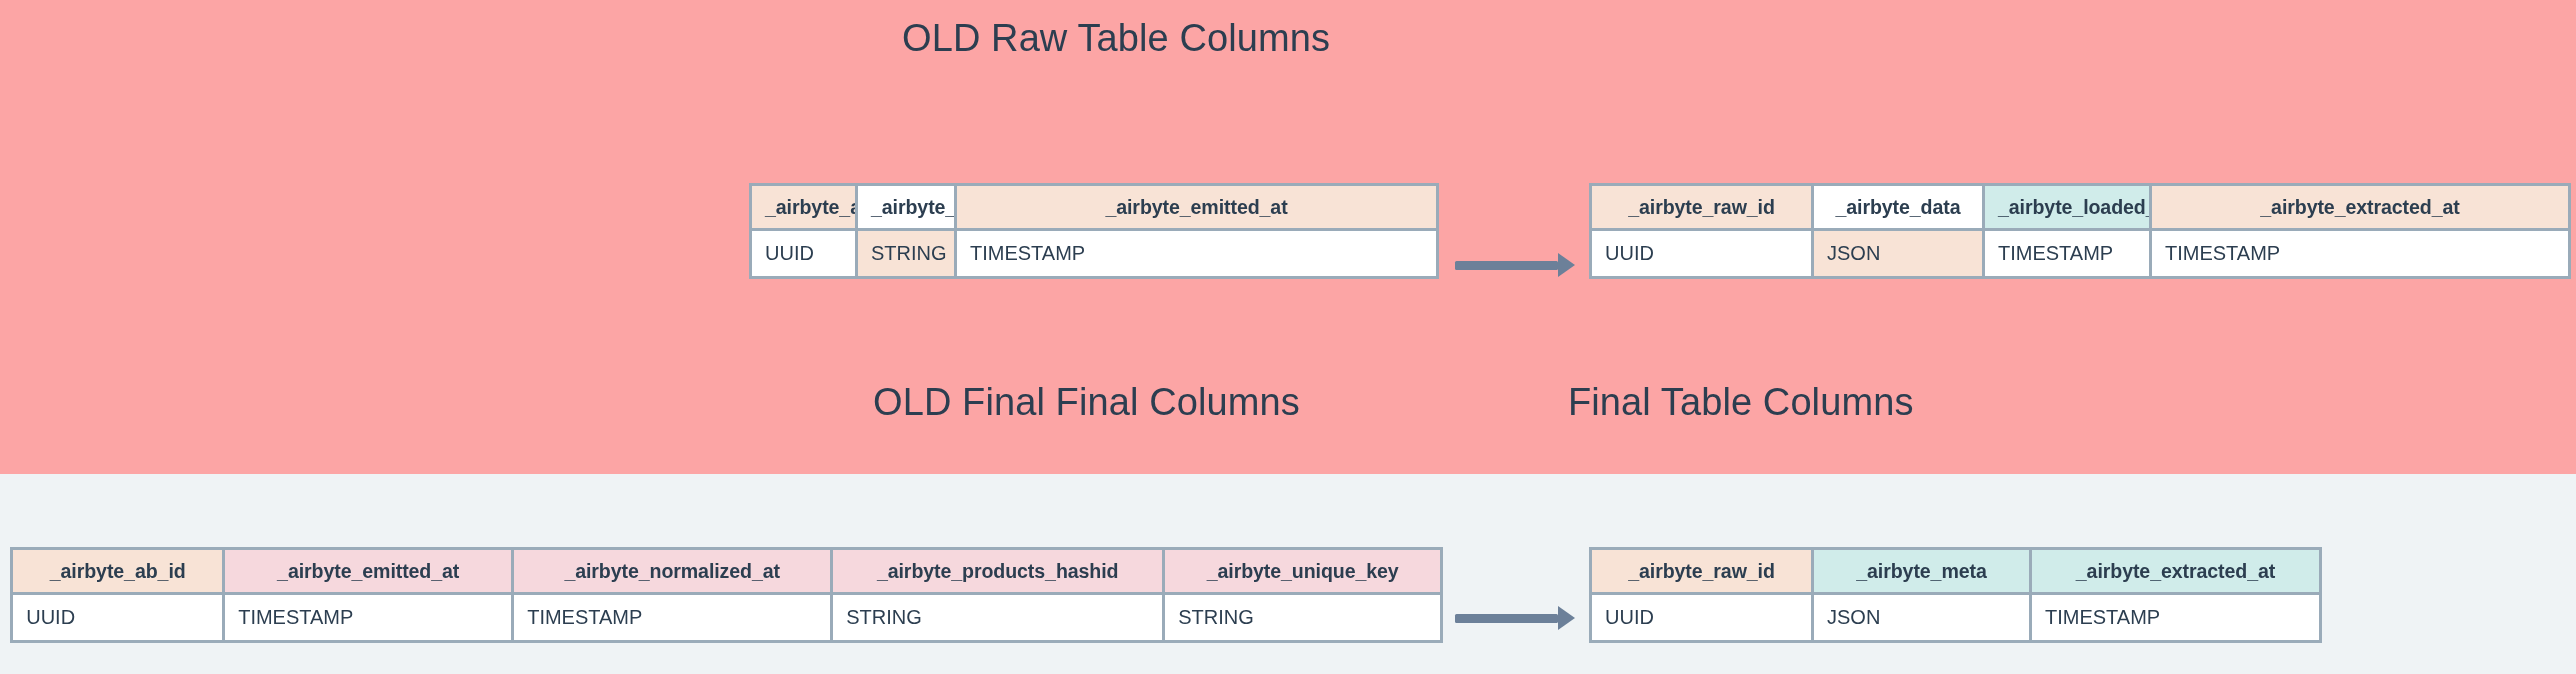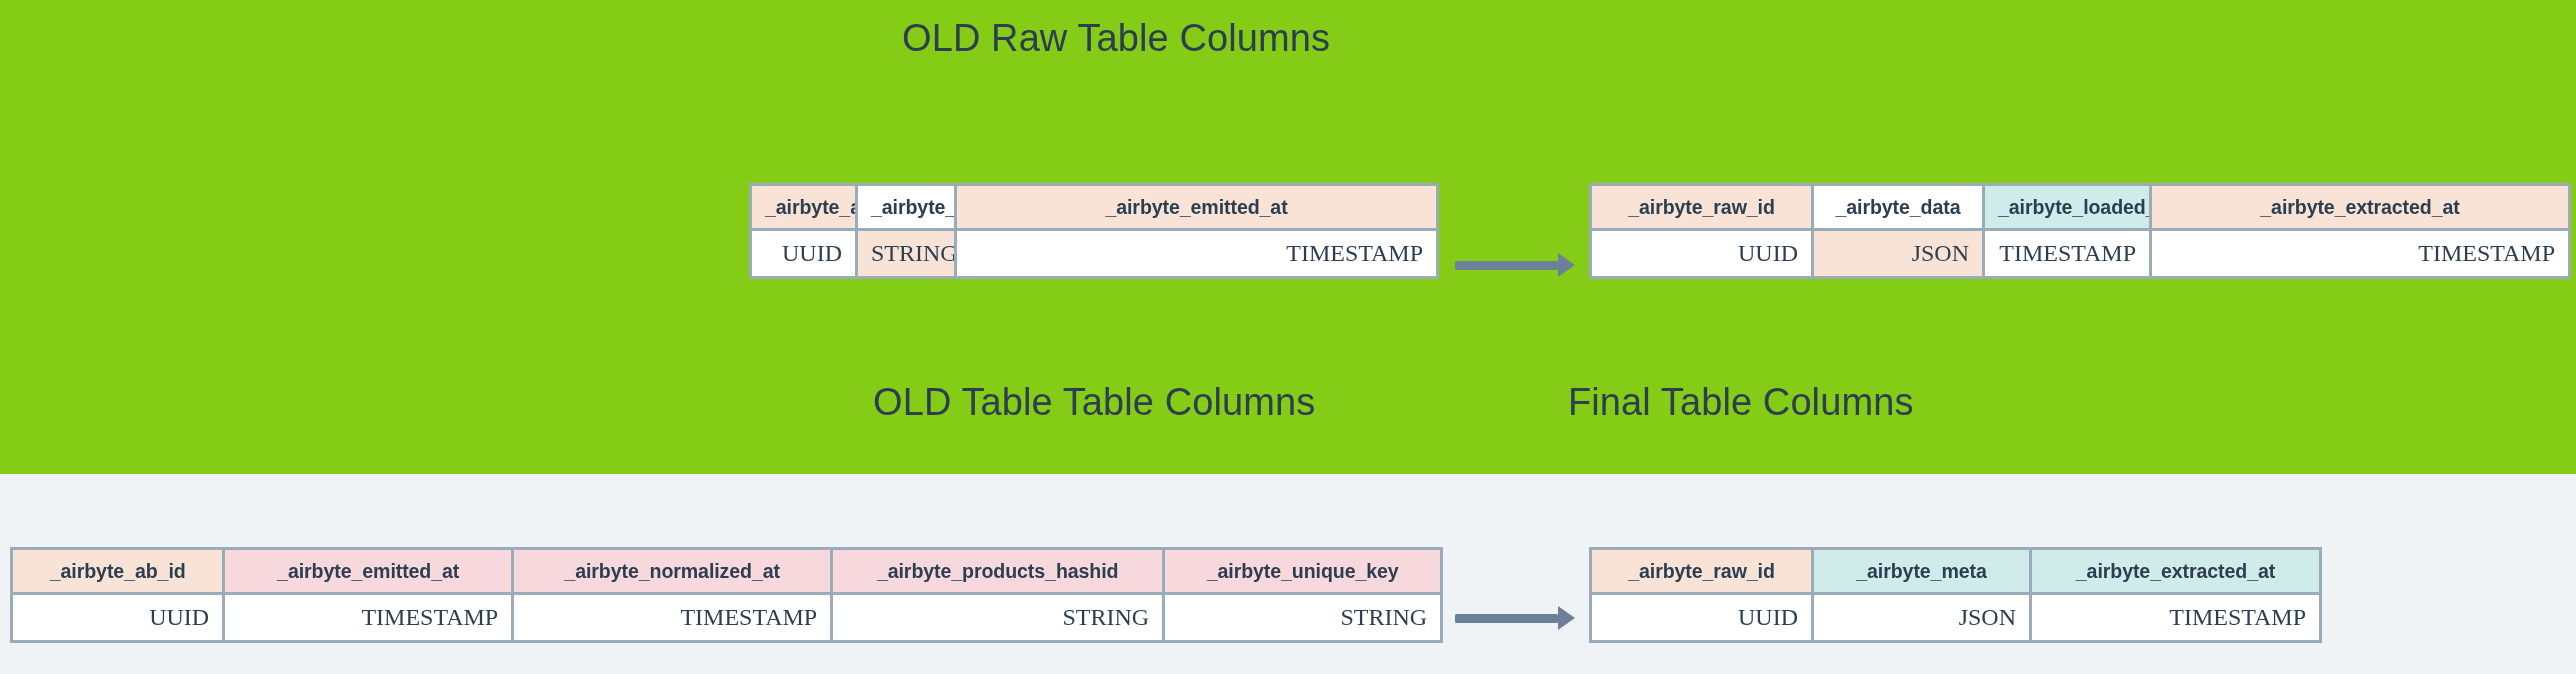--- a/index.html
+++ b/index.html
@@ -9,21 +9,21 @@
     height: 675px;
     background: #eff3f5;
     font-family: "Liberation Sans", sans-serif;
     overflow: hidden;
   }
 
   #canvas {
     position: relative;
     width: 2576px;
     height: 474px;
-    background: #84cc16;
+    background: #fca5a5;
   }
 
   
   .title {
     position: absolute;
     font-size: 38px;
     font-weight: 400;
     color: #2c3e50;
     letter-spacing: 0.1px;
     white-space: nowrap;
@@ -54,23 +54,22 @@
     overflow: hidden;
   }
   .tbl tr.hdr td {
     font-weight: bold;
     font-size: 19.6px;
     text-align: center;
     letter-spacing: -0.1px;
   }
   .tbl tr.typ td {
     font-weight: 400;
-    font-size: 24px;
-    text-align: right;
-    font-family: Liberation Serif, serif;
+    font-size: 20px;
+    text-align: left;
   }
   
   .tbl td { border-right: 3.6px solid #9aabb9; }
   .tbl td:last-child { border-right: 0; }
   .tbl tr.hdr td { border-bottom: 3.6px solid #9aabb9; }
 
   .c-peach { background: #f8e3d6 !important; }
   .c-teal  { background: #d0ecea !important; }
   .c-pink  { background: #f6d8dd !important; }
   .c-white { background: #ffffff !important; }
@@ -109,21 +108,21 @@
   #arrow-final { left: 1455px; top: 606px; width: 120px; }
   #arrow-final .shaft { width: 103px; }
   #arrow-final .head  { left: 103px; }
 </style>
 </head>
 <body>
 
 <div id="canvas">
 
   <div class="title" id="title-old-raw">OLD Raw Table Columns</div>
-  <div class="title" id="title-old-final">OLD Table Table Columns</div>
+  <div class="title" id="title-old-final">OLD Final Final Columns</div>
   <div class="title" id="title-new-final">Final Table Columns</div>
 
   <table class="tbl" id="tbl-old-raw">
     <colgroup>
       <col style="width:106px">
         <col style="width:99px">
         <col style="width:479px">
     </colgroup>
     <tbody>
         <tr class="hdr">

